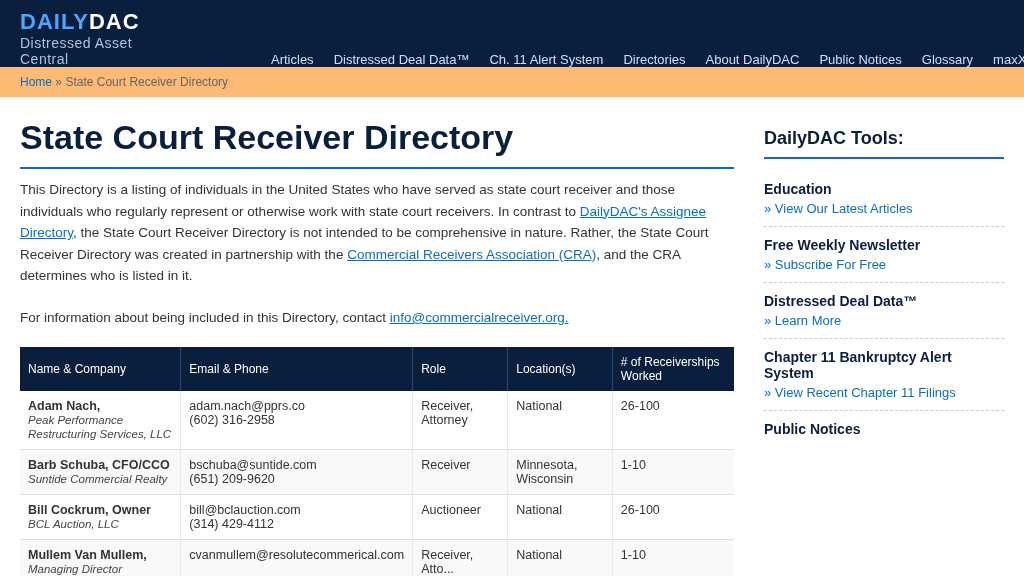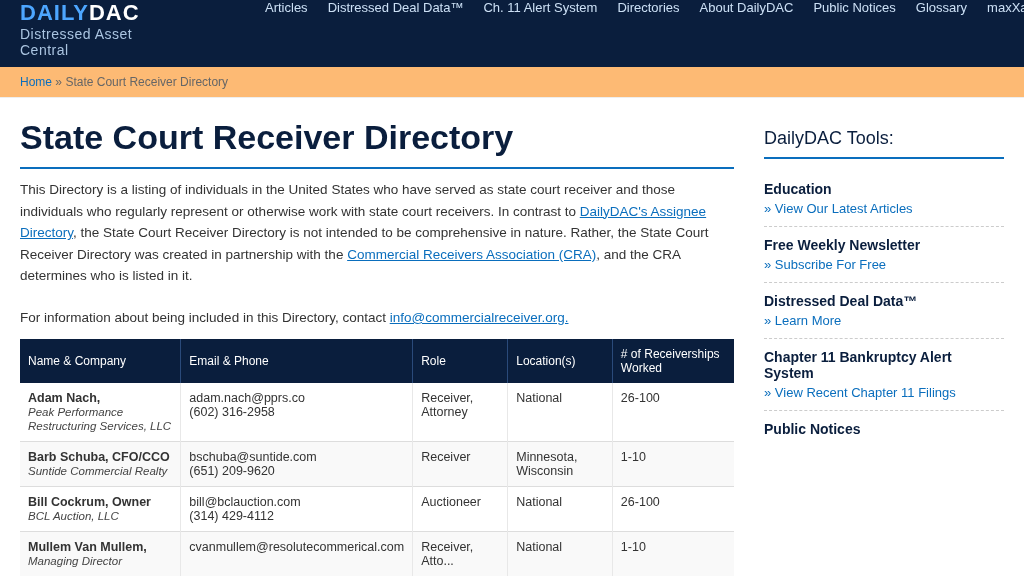--- a/index.html
+++ b/index.html
@@ -2,23 +2,24 @@
 <html><head>
   <meta charset="utf-8">
   <style>
     * { margin: 0; padding: 0; box-sizing: border-box; }
     body { font-family: Arial, sans-serif; font-size: 14px; color: #333; background: #fff; }
 
     
     header {
       background-color: #0a1e3d;
       display: flex;
-      align-items: flex-start;
+      align-items: flex-end;
       padding: 0 20px;
       height: 67px;
+      gap: 6px;
     }
     .logo-area {
       display: flex;
       flex-direction: column;
       margin-right: 40px;
       min-width: 160px;
     }
     .logo-title {
       color: #fff;
       font-size: 22px;
@@ -83,21 +84,21 @@
       line-height: 1.6;
       color: #333;
       margin-bottom: 20px;
     }
     .description a {
       color: #0a6ebd;
       text-decoration: underline;
     }
     .contact-line {
       font-size: 13.5px;
-      margin-bottom: 10px;
+      margin-bottom: 18px;
       line-height: 1.6;
     }
     .contact-line a {
       color: #0a6ebd;
       text-decoration: underline;
     }
 
     
     table {
       width: 100%;
@@ -134,21 +135,21 @@
     }
 
     
     .sidebar {
       width: 240px;
       flex-shrink: 0;
       padding-top: 10px;
     }
     .sidebar-tools-title {
       font-size: 18px;
-      font-weight: normal;
+      font-weight: bold;
       color: #0a1e3d;
       margin-bottom: 12px;
       padding-bottom: 8px;
       border-bottom: 2px solid #0a6ebd;
     }
     .sidebar-section {
       border-bottom: 1px dashed #ccc;
       padding: 10px 0;
     }
     .sidebar-section:last-child { border-bottom: none; }

